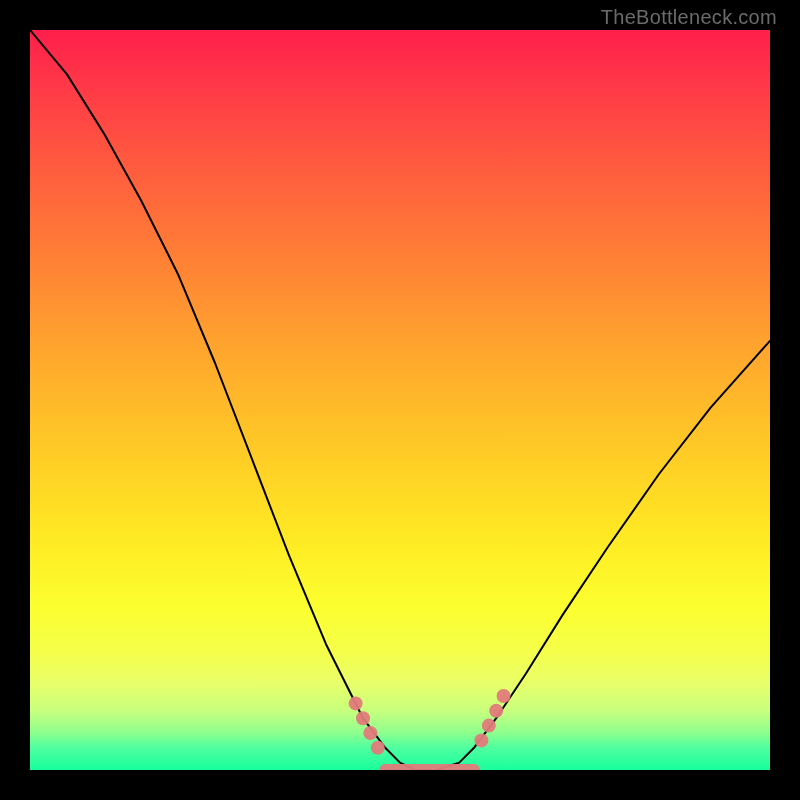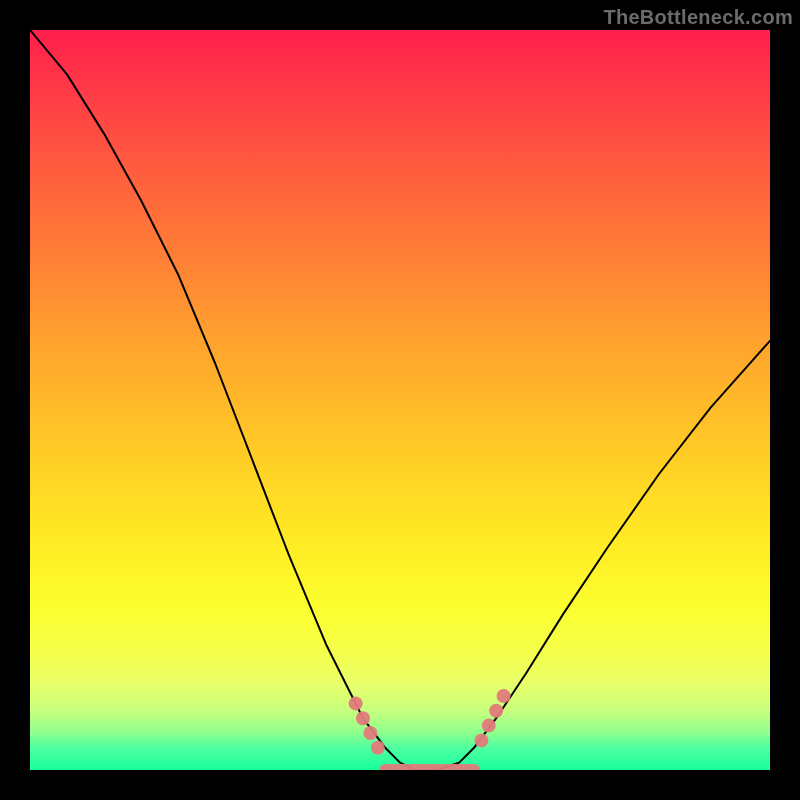--- a/index.html
+++ b/index.html
@@ -66,24 +66,24 @@
     stroke-linejoin: round;
     opacity: 0.95;
   }
   .marker-dot {
     fill: #e27b7b;
     opacity: 0.95;
   }
   .watermark {
     position: absolute;
     top: 6px;
-    right: 7px;
+    right: 23px;
     color: #6b6b6b;
     font-size: 20px;
-    font-weight: 700;
+    font-weight: 400;
     letter-spacing: 0.3px;
     user-select: none;
   }
 </style>
 </head>
 <body>
 
 <div class="frame">
 
   <div class="plot-area">

